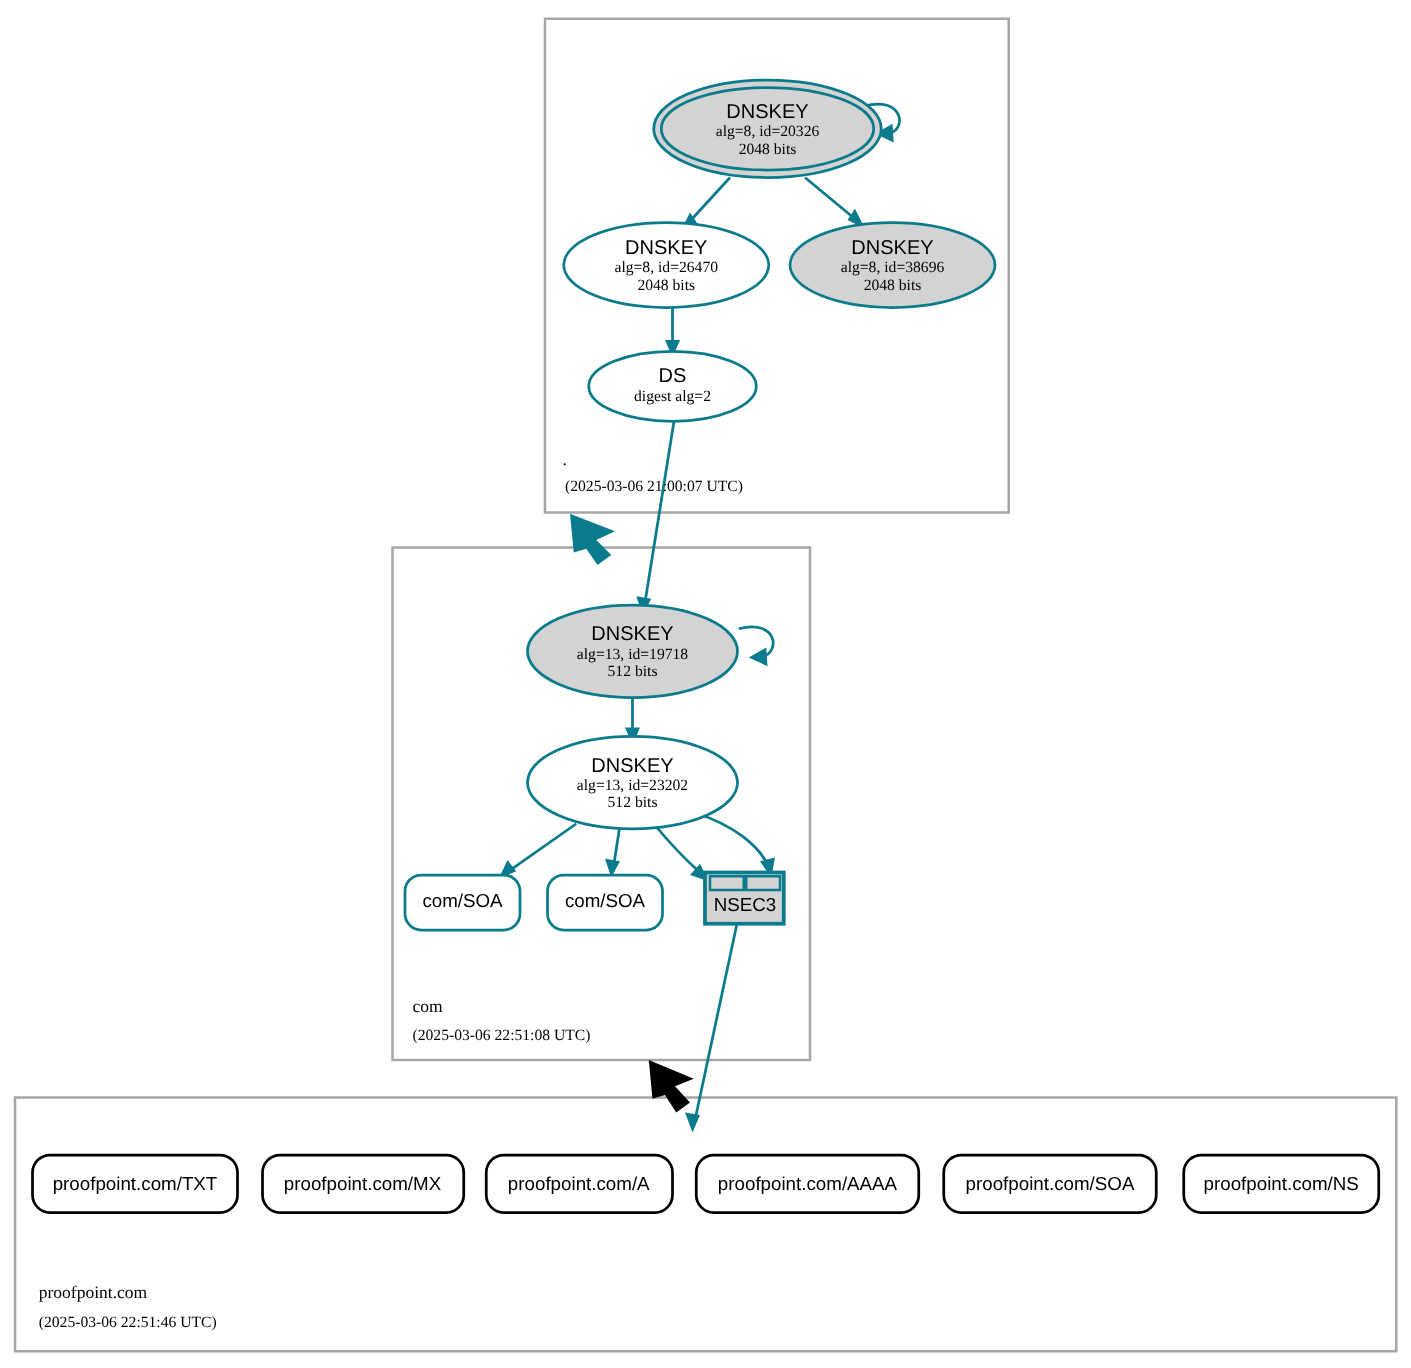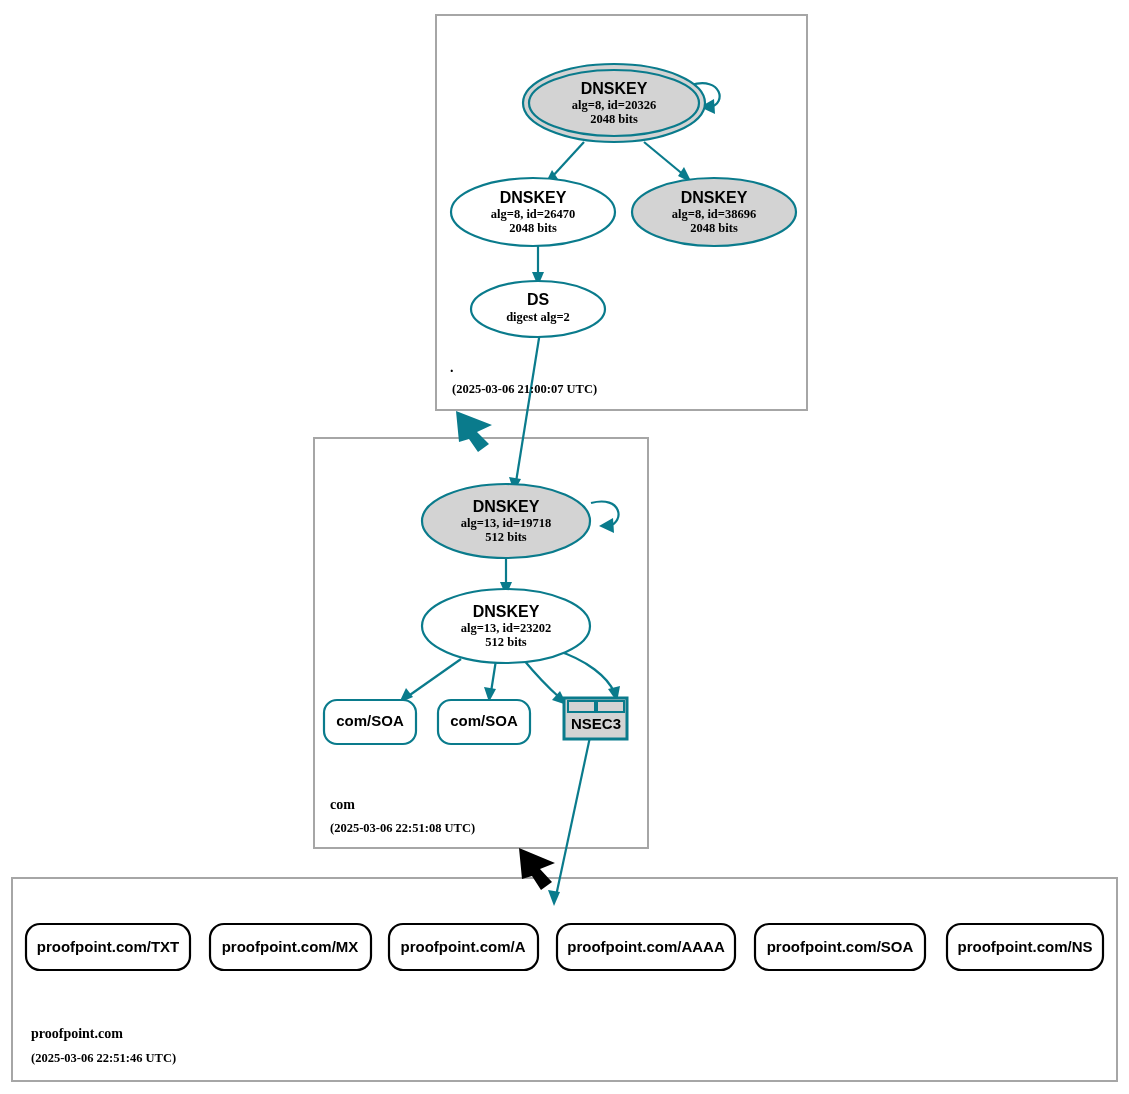--- a/index.html
+++ b/index.html
@@ -10,21 +10,20 @@
   }
   body {
     font-family: "Liberation Sans", sans-serif;
   }
   #canvas {
     position: relative;
     width: 1129px;
     height: 1094px;
     background: #ffffff;
     overflow: hidden;
-    font-weight: bold;
   }
   svg#graph {
     position: absolute;
     left: 0;
     top: 0;
     width: 1129px;
     height: 1094px;
   }
   .zone-box {
     fill: #ffffff;

